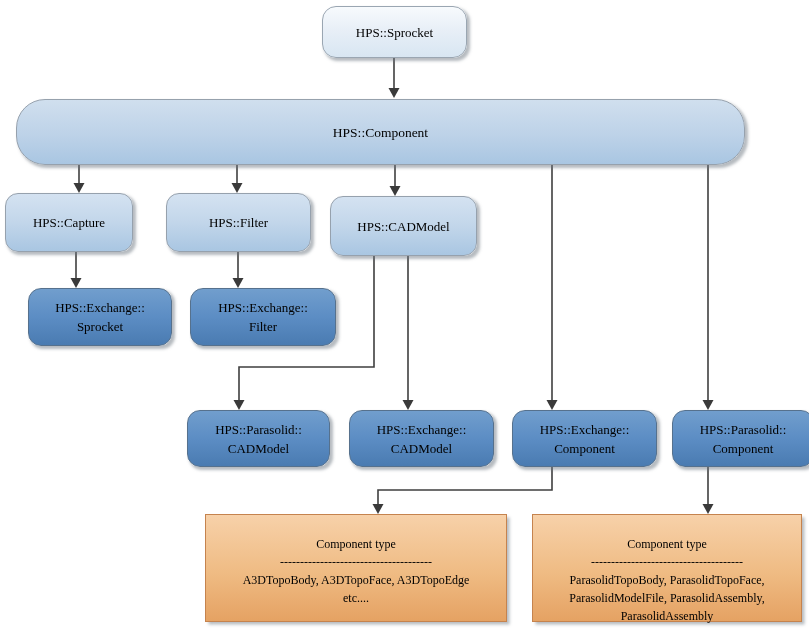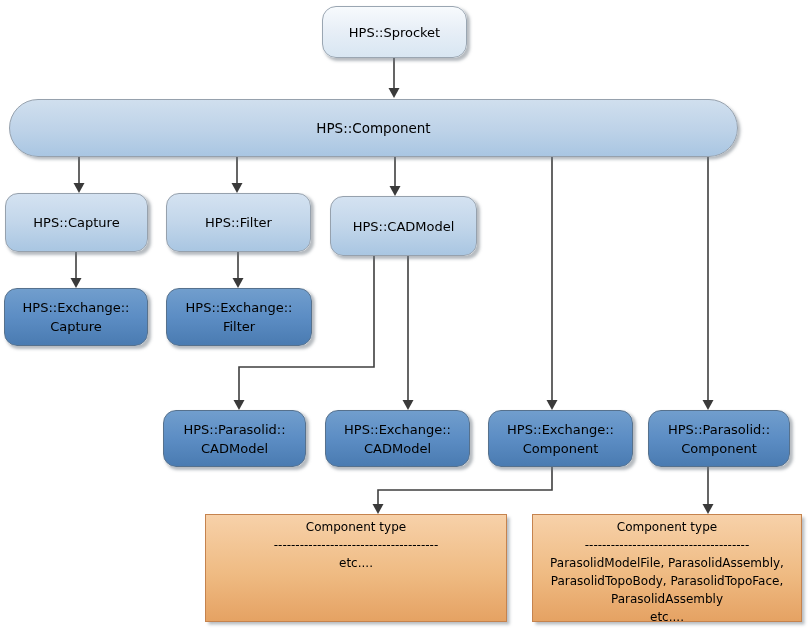--- a/index.html
+++ b/index.html
@@ -6,48 +6,49 @@
   #canvas{
     position:relative;width:809px;height:629px;background:#ffffff;overflow:hidden;
     font-family:"DejaVu Sans","Liberation Sans",sans-serif;color:#000;
   }
   #wires{position:absolute;left:0;top:0;width:809px;height:629px;z-index:1;}
   .box{
     position:absolute;z-index:2;box-sizing:border-box;
     display:flex;flex-direction:column;align-items:center;justify-content:center;
     text-align:left;font-size:13px;line-height:19px;
     box-shadow:2.5px 2.5px 3px rgba(110,120,130,.5);
+    font-family:Liberation Serif, serif;
   }
   .box-light{
     background:linear-gradient(180deg,#f7fafd 0%,#e8eff7 45%,#d8e6f2 100%);
     border:1.5px solid #9aa6b2;border-radius:14px;
   }
   .box-mid{
     background:linear-gradient(180deg,#d4e2f1 0%,#c2d6ea 50%,#a9c6e2 100%);
     border:1.5px solid #96a1ad;border-radius:13px;
   }
   .box-pill{
     background:linear-gradient(180deg,#d0dfee 0%,#bdd2e8 55%,#a9c6e2 100%);
     border:1.5px solid #96a1ad;border-radius:29px;font-size:13.5px;
   }
   .box-dark{
     background:linear-gradient(180deg,#719ecd 0%,#5c8dc4 50%,#4a7bb1 100%);
-    border:1.5px solid #56718d;border-radius:13px;
+    border:1.5px solid #56718d;border-radius:13px;margin-left:24px;
   }
   .box-orange{
     background:linear-gradient(180deg,#f7d1a9 0%,#efbb83 55%,#e5a263 100%);
     border:1.5px solid #c5834e;border-radius:0;
-    font-size:12px;line-height:18px;justify-content:flex-start;padding-top:3px;
+    font-size:12px;line-height:18px;justify-content:flex-start;padding-top:20px;
     white-space:nowrap;
   }
   .box-orange .sep{letter-spacing:0;}
   
   #n-sprocket            {left:322px;top:6px;  width:145px;height:52px;}
-  #n-component           {left:9px; top:99px; width:729px;height:58px;}
-  #n-capture             {left:5px;  top:193px;width:143px;height:59px;}
+  #n-component           {left:16px; top:99px; width:729px;height:66px;}
+  #n-capture             {left:5px;  top:193px;width:128px;height:59px;}
   #n-filter              {left:166px;top:193px;width:145px;height:59px;}
   #n-cadmodel            {left:330px;top:196px;width:147px;height:60px;}
   #n-exchange-capture    {left:4px;  top:288px;width:144px;height:58px;}
   #n-exchange-filter     {left:166px;top:288px;width:146px;height:58px;}
   #n-parasolid-cadmodel  {left:163px;top:410px;width:143px;height:57px;}
   #n-exchange-cadmodel   {left:325px;top:410px;width:145px;height:57px;}
   #n-exchange-component  {left:488px;top:410px;width:145px;height:57px;}
   #n-parasolid-component {left:648px;top:410px;width:142px;height:57px;}
   #n-note-left           {left:205px;top:514px;width:302px;height:108px;}
   #n-note-right          {left:532px;top:514px;width:270px;height:108px;}
@@ -104,21 +105,21 @@
   <div id="n-filter" class="box box-mid">
     <span>HPS::Filter</span>
   </div>
 
   <div id="n-cadmodel" class="box box-mid">
     <span>HPS::CADModel</span>
   </div>
 
   <div id="n-exchange-capture" class="box box-dark">
     <span class="line2">HPS::Exchange::</span>
-    <span class="line2">Capture</span>
+    <span class="line2">Sprocket</span>
   </div>
 
   <div id="n-exchange-filter" class="box box-dark">
     <span class="line2">HPS::Exchange::</span>
     <span class="line2">Filter</span>
   </div>
 
   <div id="n-parasolid-cadmodel" class="box box-dark">
     <span class="line2">HPS::Parasolid::</span>
     <span class="line2">CADModel</span>
@@ -135,25 +136,26 @@
   </div>
 
   <div id="n-parasolid-component" class="box box-dark">
     <span class="line2">HPS::Parasolid::</span>
     <span class="line2">Component</span>
   </div>
 
   <div id="n-note-left" class="box box-orange">
     <span>Component type</span>
     <span class="sep">--------------------------------------</span>
+    <span>A3DTopoBody, A3DTopoFace, A3DTopoEdge</span>
     <span>etc....</span>
   </div>
 
   <div id="n-note-right" class="box box-orange">
     <span>Component type</span>
     <span class="sep">--------------------------------------</span>
+    <span>ParasolidTopoBody, ParasolidTopoFace,</span>
     <span>ParasolidModelFile, ParasolidAssembly,</span>
-    <span>ParasolidTopoBody, ParasolidTopoFace,</span>
     <span>ParasolidAssembly</span>
     <span>etc....</span>
   </div>
 
 </div>
 
 </body></html>

